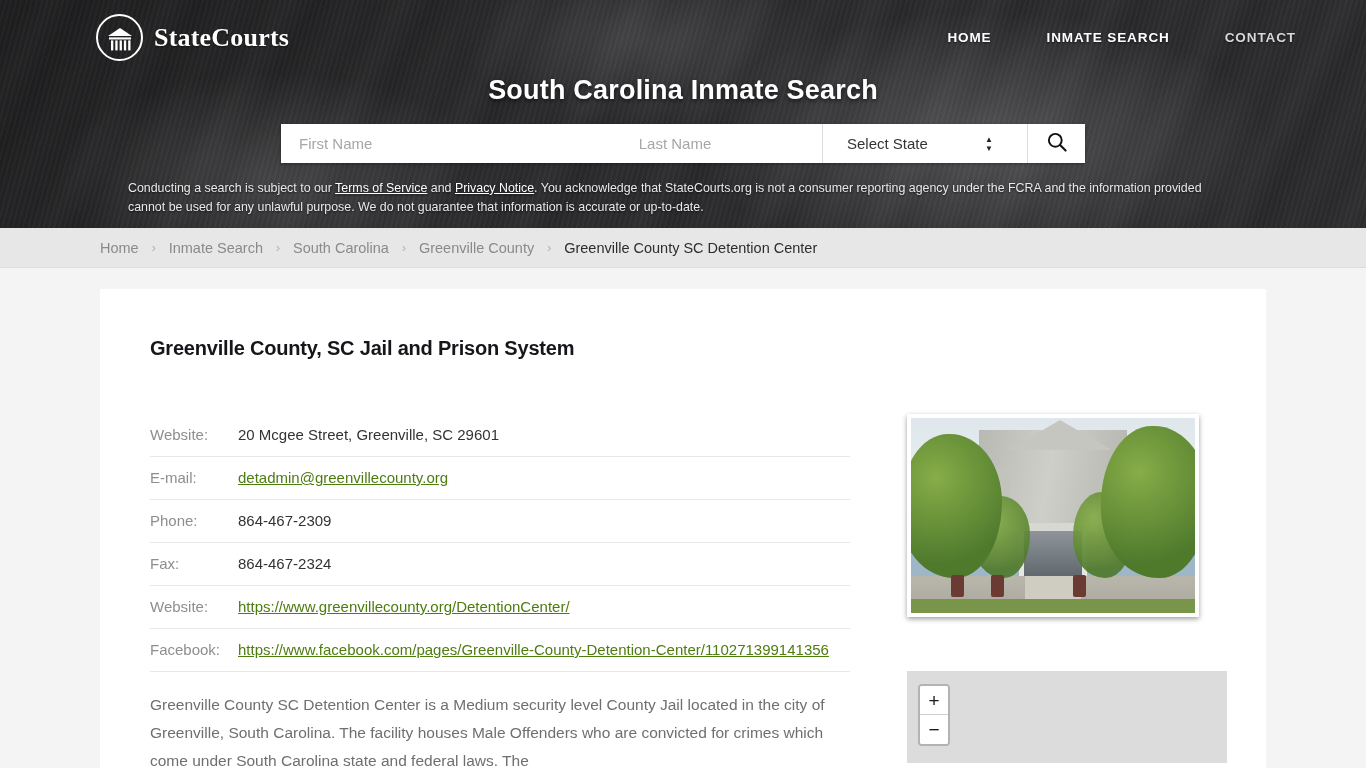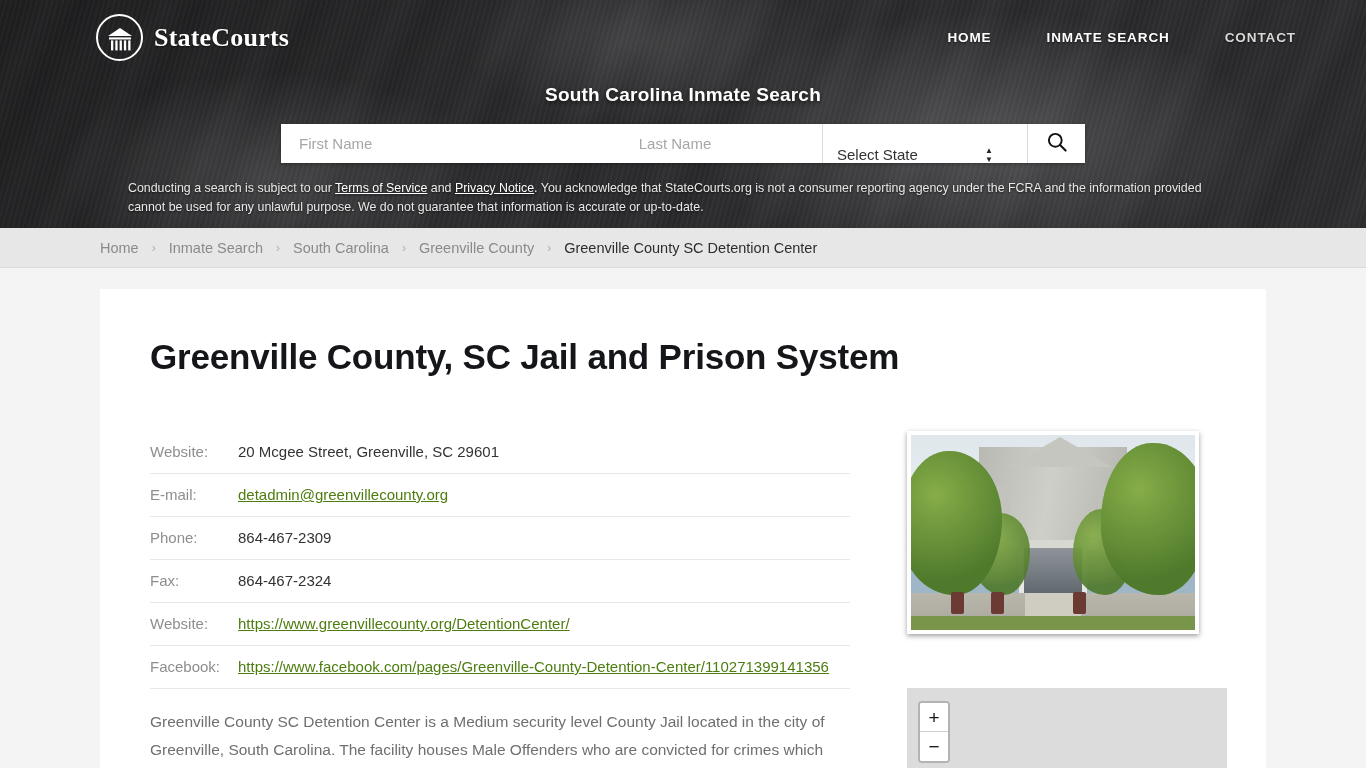--- a/index.html
+++ b/index.html
@@ -67,23 +67,23 @@
     color: #ffffff; text-decoration: none;
     font-size: 13.5px; font-weight: 700; letter-spacing: 0.9px;
     text-shadow: 0 1px 2px rgba(0,0,0,0.55);
   }
   .navlink.dim { color: #d8d8d8; }
 
   
   .hero-title {
     text-align: center;
     color: #ffffff;
-    font-size: 19px; font-weight: 700;
+    font-size: 27px; font-weight: 700;
     letter-spacing: 0.2px;
-    margin-top: 12px;
+    margin-top: 3px;
     text-shadow: 0 2px 4px rgba(0,0,0,0.6);
   }
 
   
   .searchwrap {
     margin: 18px auto 0;
     width: 804px; height: 39px;
     background: #ffffff;
     display: flex; align-items: stretch;
     box-shadow: 0 1px 3px rgba(0,0,0,0.35);
@@ -93,21 +93,21 @@
     border: 0; outline: none; background: transparent;
     font-family: "Liberation Sans", sans-serif;
     font-size: 15px; color: #444;
     padding: 0 18px;
   }
   .searchwrap input::placeholder { color: #a6a6a6; }
   .fld-first { width: 247px; }
   .fld-last  { width: 254px; border-left: 1px solid #dcdcdc; text-align: center; }
   .fld-state {
     flex: 1 1 auto; border-left: 1px solid #dcdcdc;
-    display: flex; align-items: flex-end; padding: 0 14px 0 14px;
+    display: flex; align-items: center; padding: 0 14px 0 24px;
     position: relative; cursor: pointer;
   }
   .fld-state .statetext { font-size: 15px; color: #333; }
   .spin {
     margin-left: auto; display: flex; flex-direction: column;
     align-items: center; justify-content: center; gap: 2px;
     color: #222; line-height: 0;
   }
   .spin span { font-size: 8px; line-height: 7px; }
   .searchbtn {
@@ -146,21 +146,21 @@
 
   
   .page { width: 1366px; height: 500px; background: #f4f4f4; }
   .card {
     width: 1166px; margin: 21px auto 0;
     min-height: 481px;
     background: #ffffff;
     padding: 48px 50px 0 50px;
   }
   .card-h1 {
-    font-size: 35px; font-weight: 700; color: #15161a;
+    font-size: 20px; font-weight: 700; color: #15161a;
     letter-spacing: -0.2px;
   }
 
   .columns { display: flex; gap: 0; margin-top: 54px; }
   .colL { width: 700px; flex: 0 0 700px; }
   .colR { flex: 1 1 auto; padding-left: 57px; }
 
   
   table.details { width: 700px; border-collapse: collapse; }
   table.details td {

